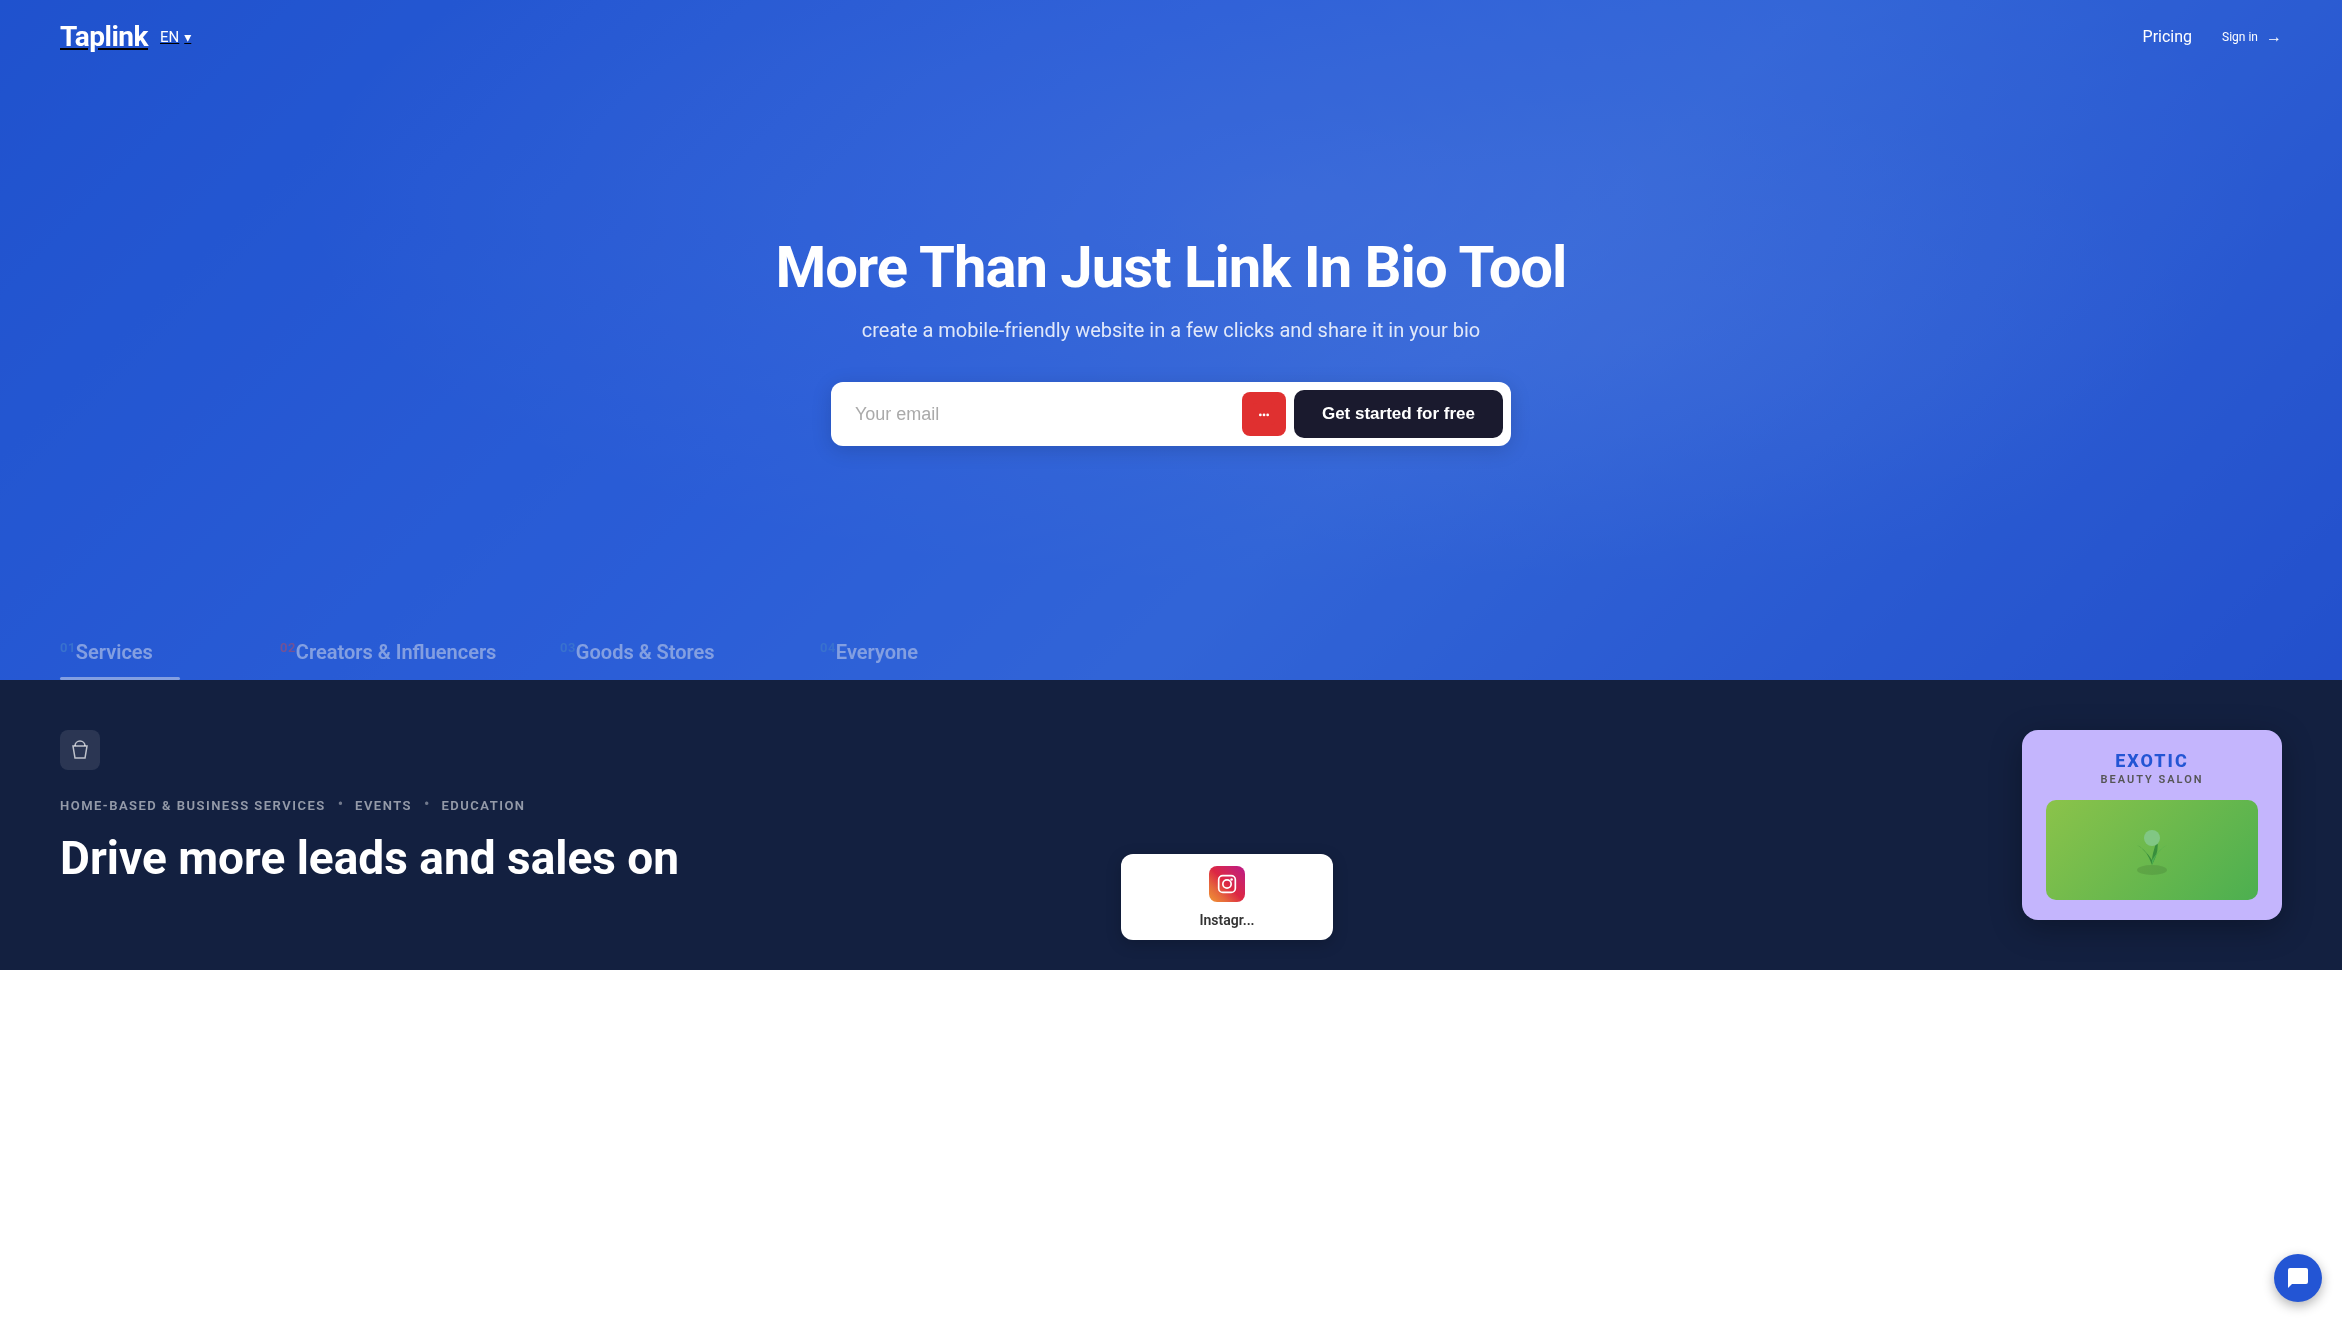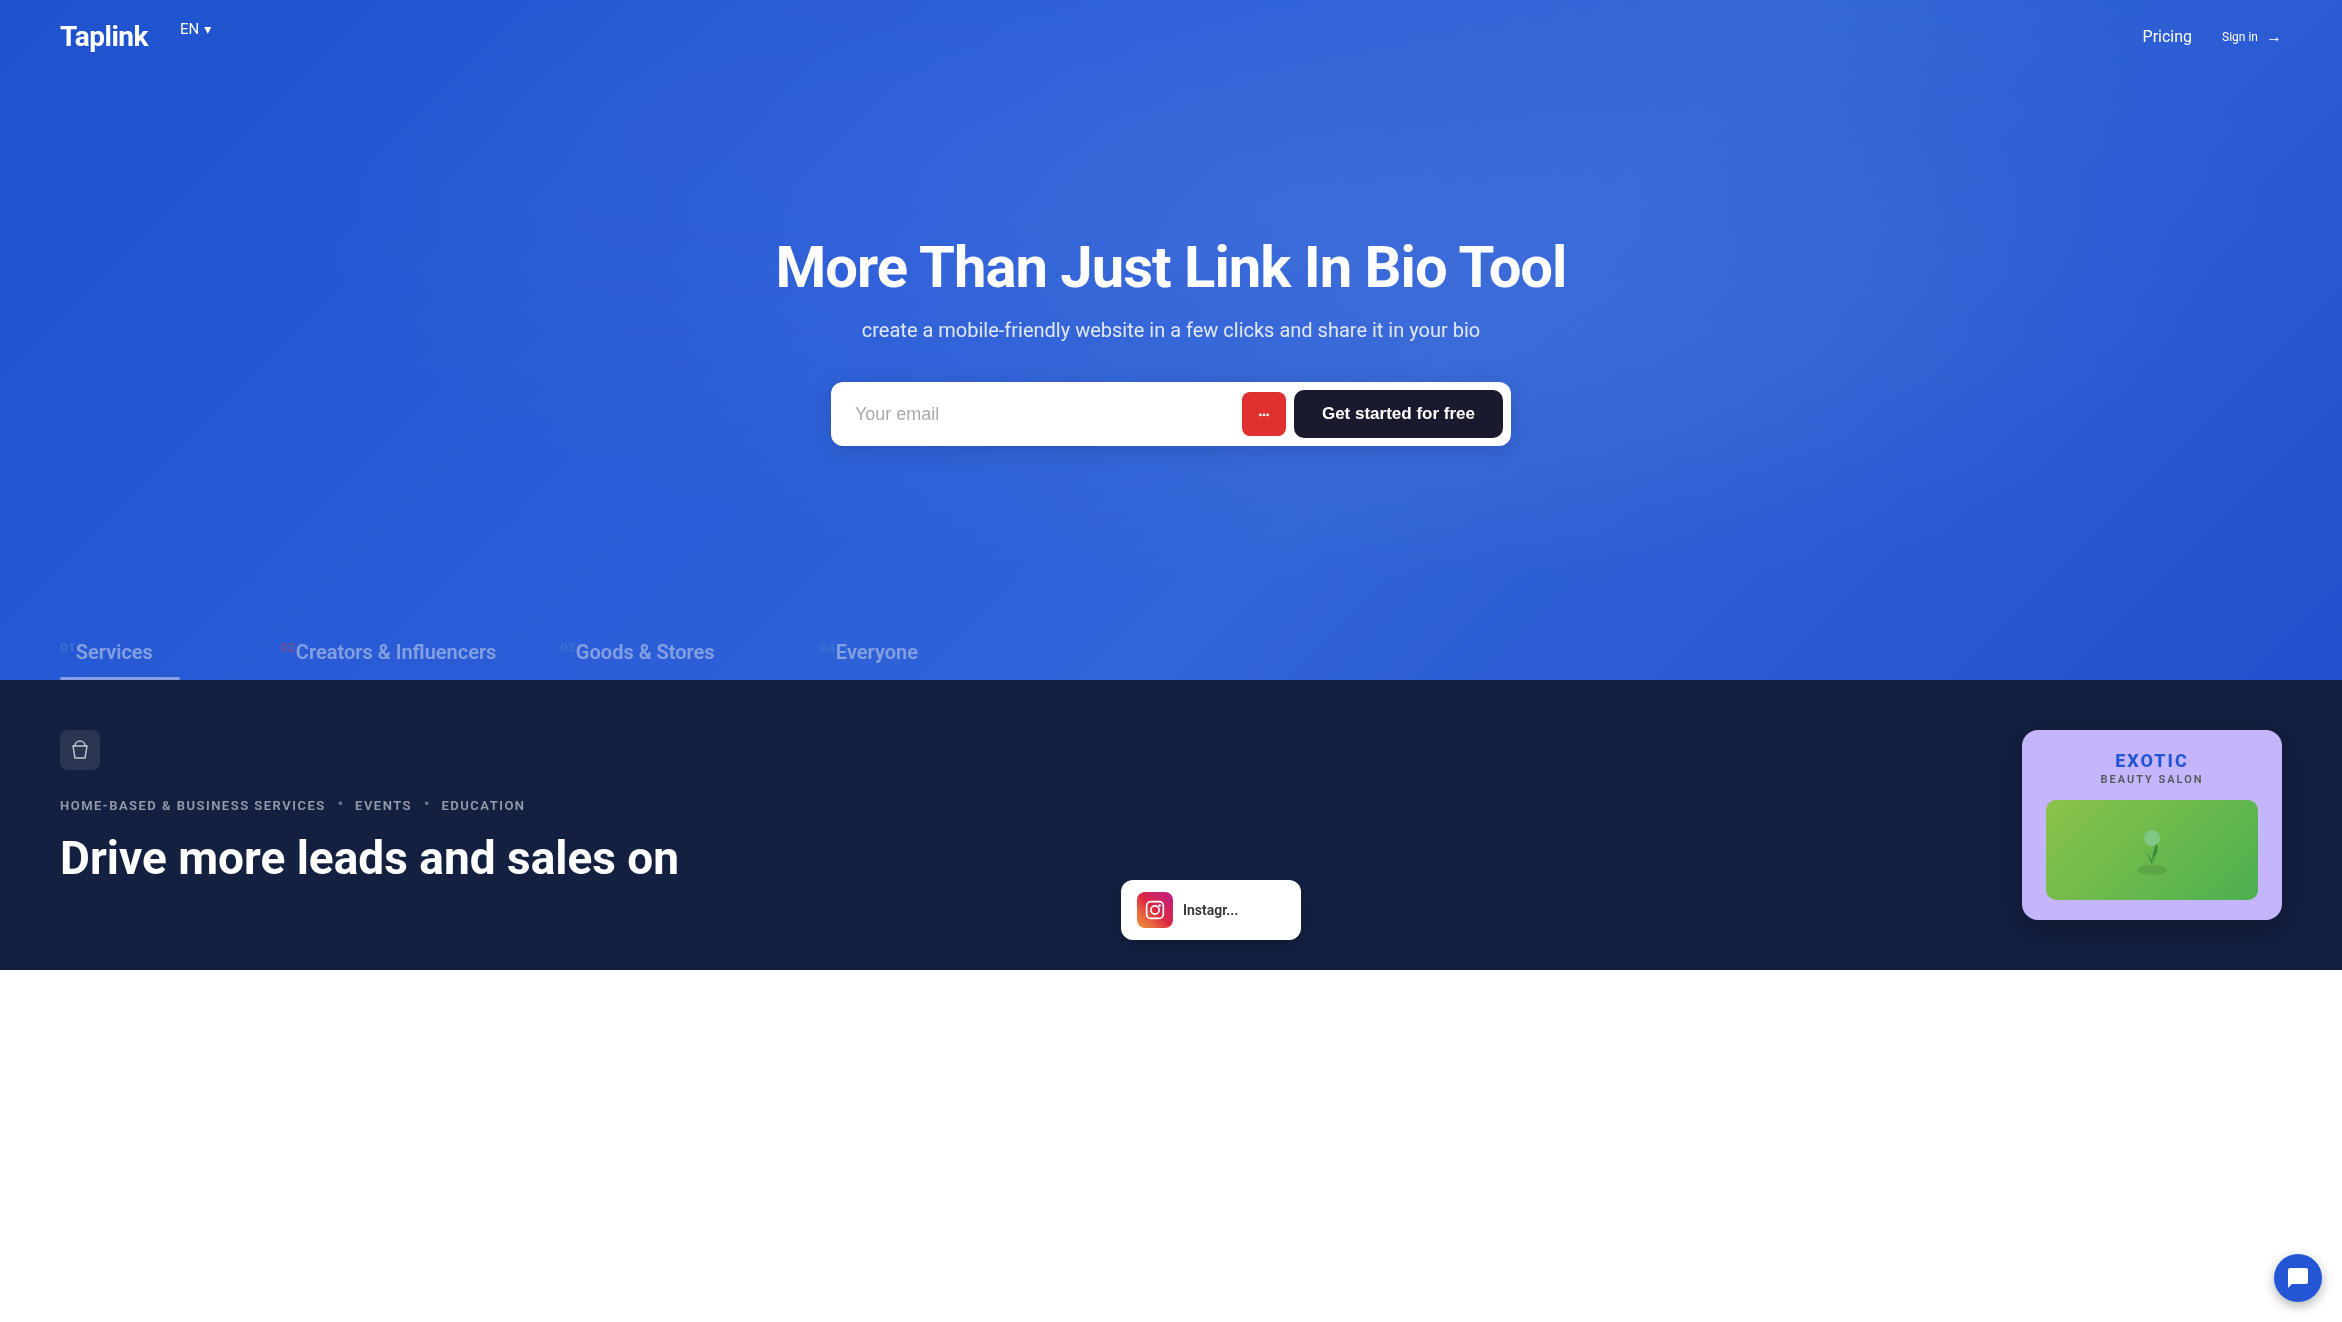--- a/index.html
+++ b/index.html
@@ -8,21 +8,21 @@
     
     .header {
       position: absolute;
       top: 0; left: 0; right: 0;
       z-index: 10;
       display: flex;
       align-items: center;
       justify-content: space-between;
       padding: 20px 60px;
     }
-    .header-left { display: flex; align-items: flex-start; gap: 32px; }
+    .header-left { display: flex; align-items: center; gap: 12px; text-decoration: underline; }
     .logo {
       color: #fff;
       font-size: 28px;
       font-weight: 700;
       letter-spacing: -0.5px;
     }
     .lang-selector {
       color: #fff;
       font-size: 15px;
       display: flex;
@@ -261,28 +261,29 @@
       display: flex;
       align-items: center;
       justify-content: center;
     }
 
     
     .instagram-card {
       background: #fff;
       border-radius: 12px;
       padding: 12px 16px;
-      width: 180px;
+      width: 212px;
       position: absolute;
       bottom: -20px;
       left: -80px;
       box-shadow: 0 4px 16px rgba(0,0,0,0.2);
       display: flex;
       align-items: center;
       gap: 10px;
+      flex-direction: column;
     }
     .instagram-icon {
       width: 36px;
       height: 36px;
       background: linear-gradient(45deg, #f09433, #e6683c, #dc2743, #cc2366, #bc1888);
       border-radius: 8px;
       display: flex;
       align-items: center;
       justify-content: center;
       color: #fff;

